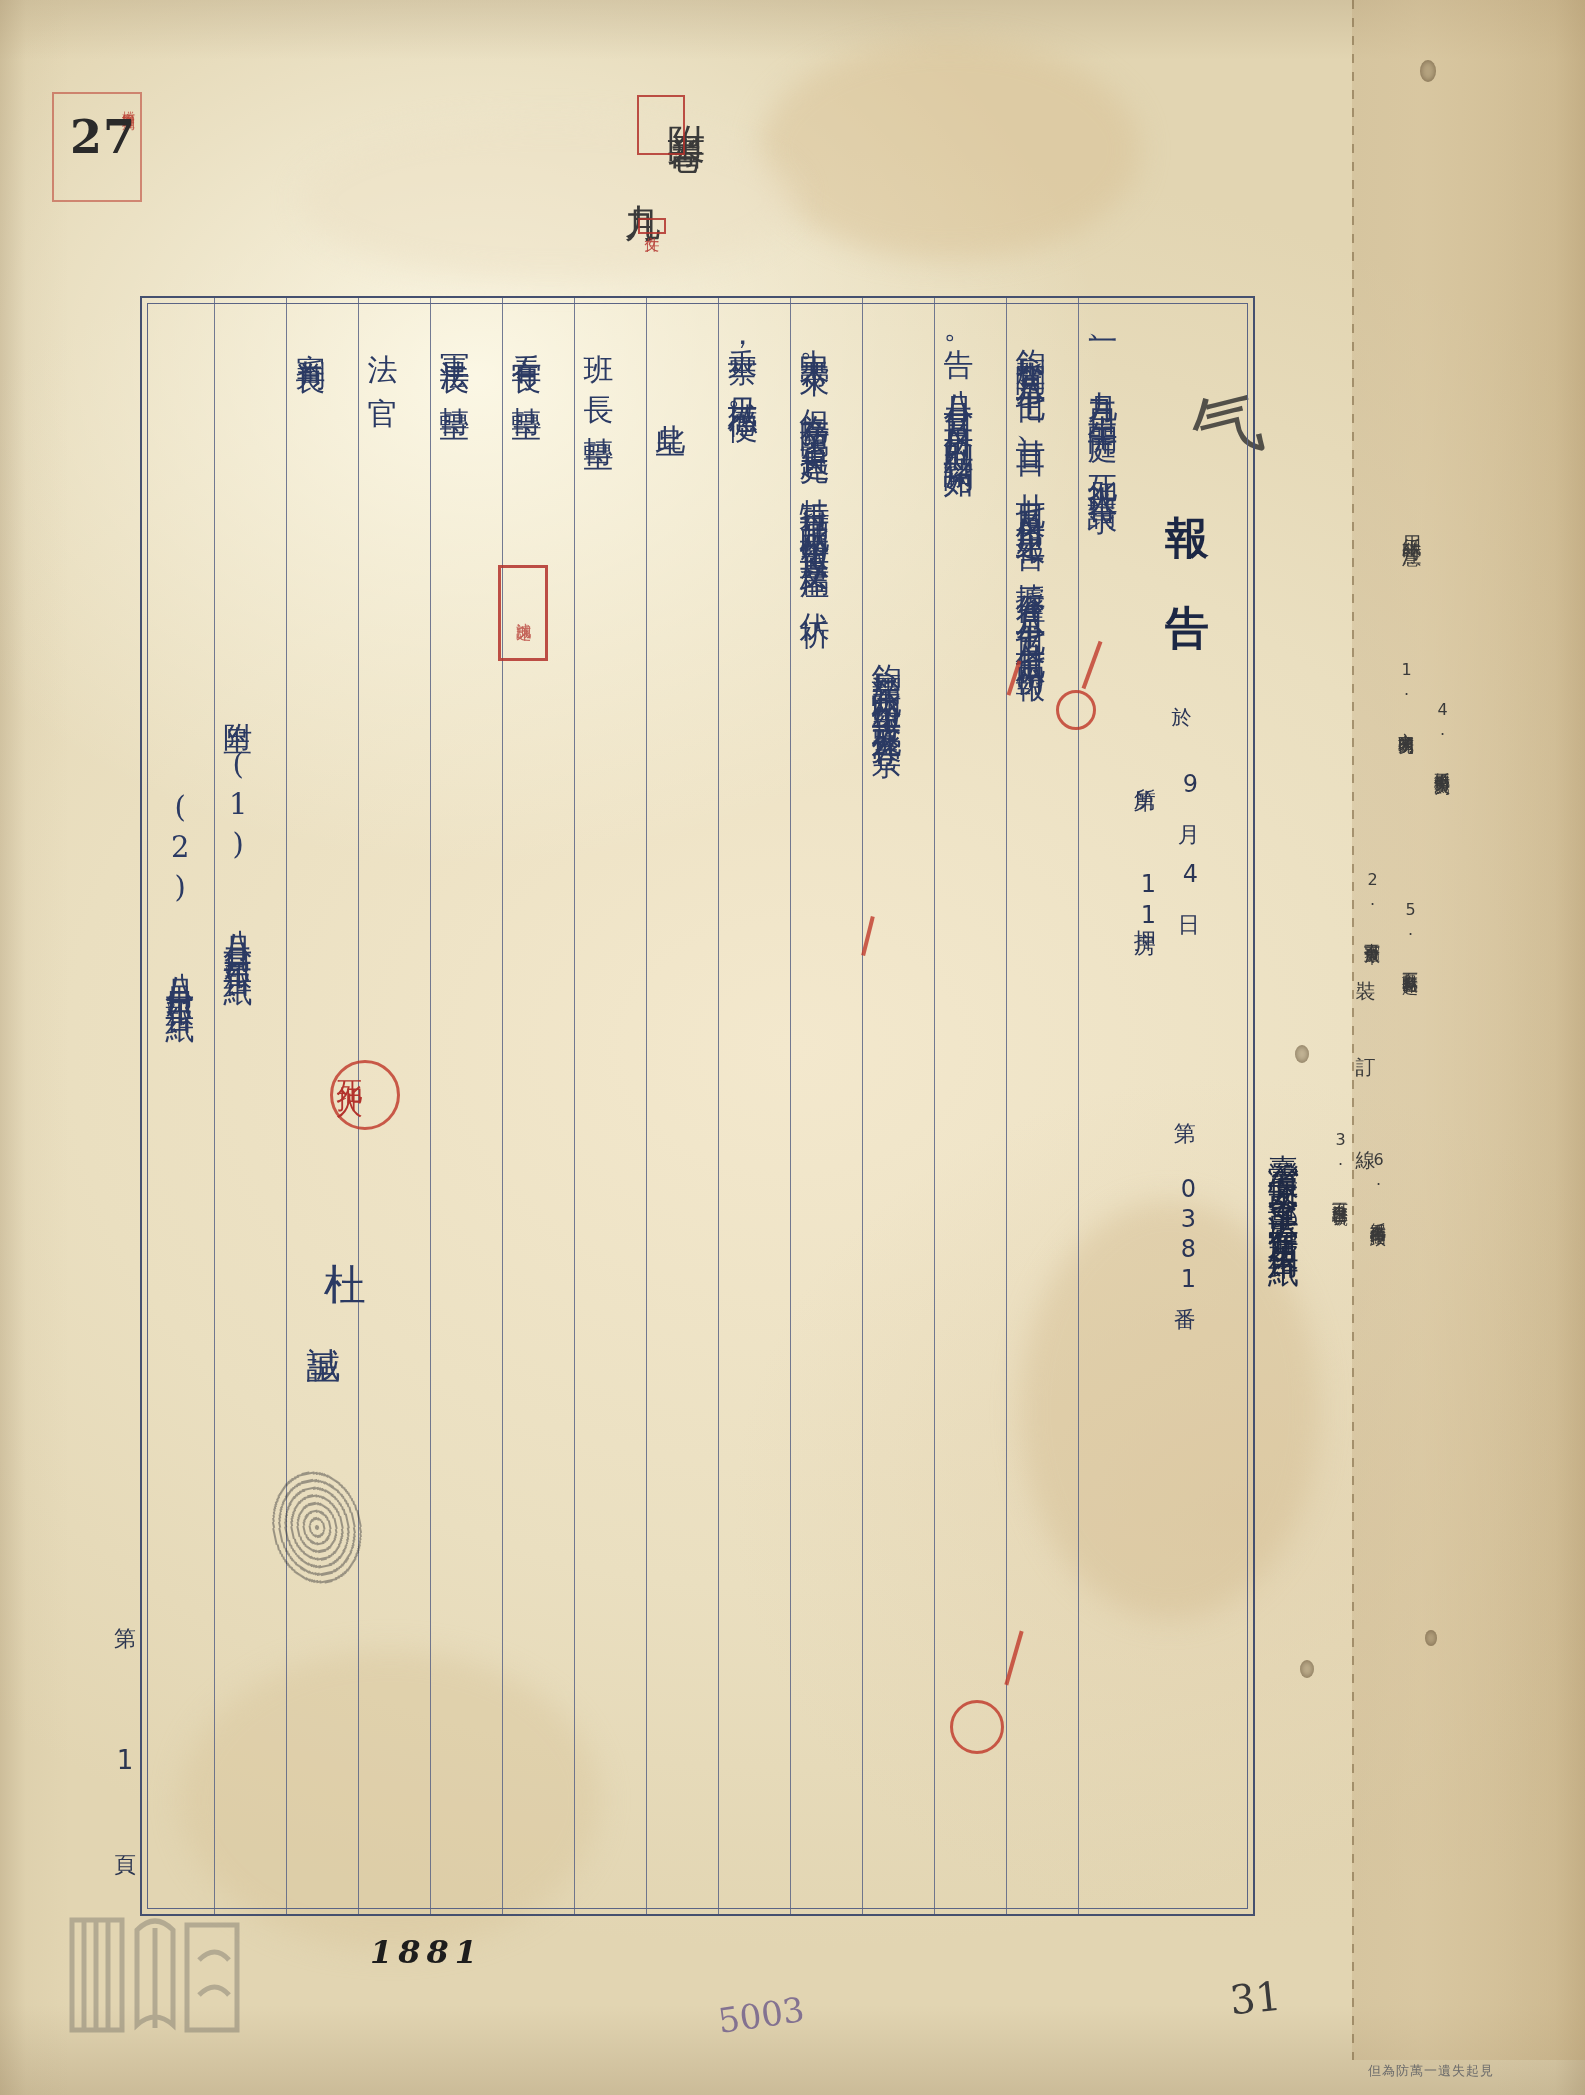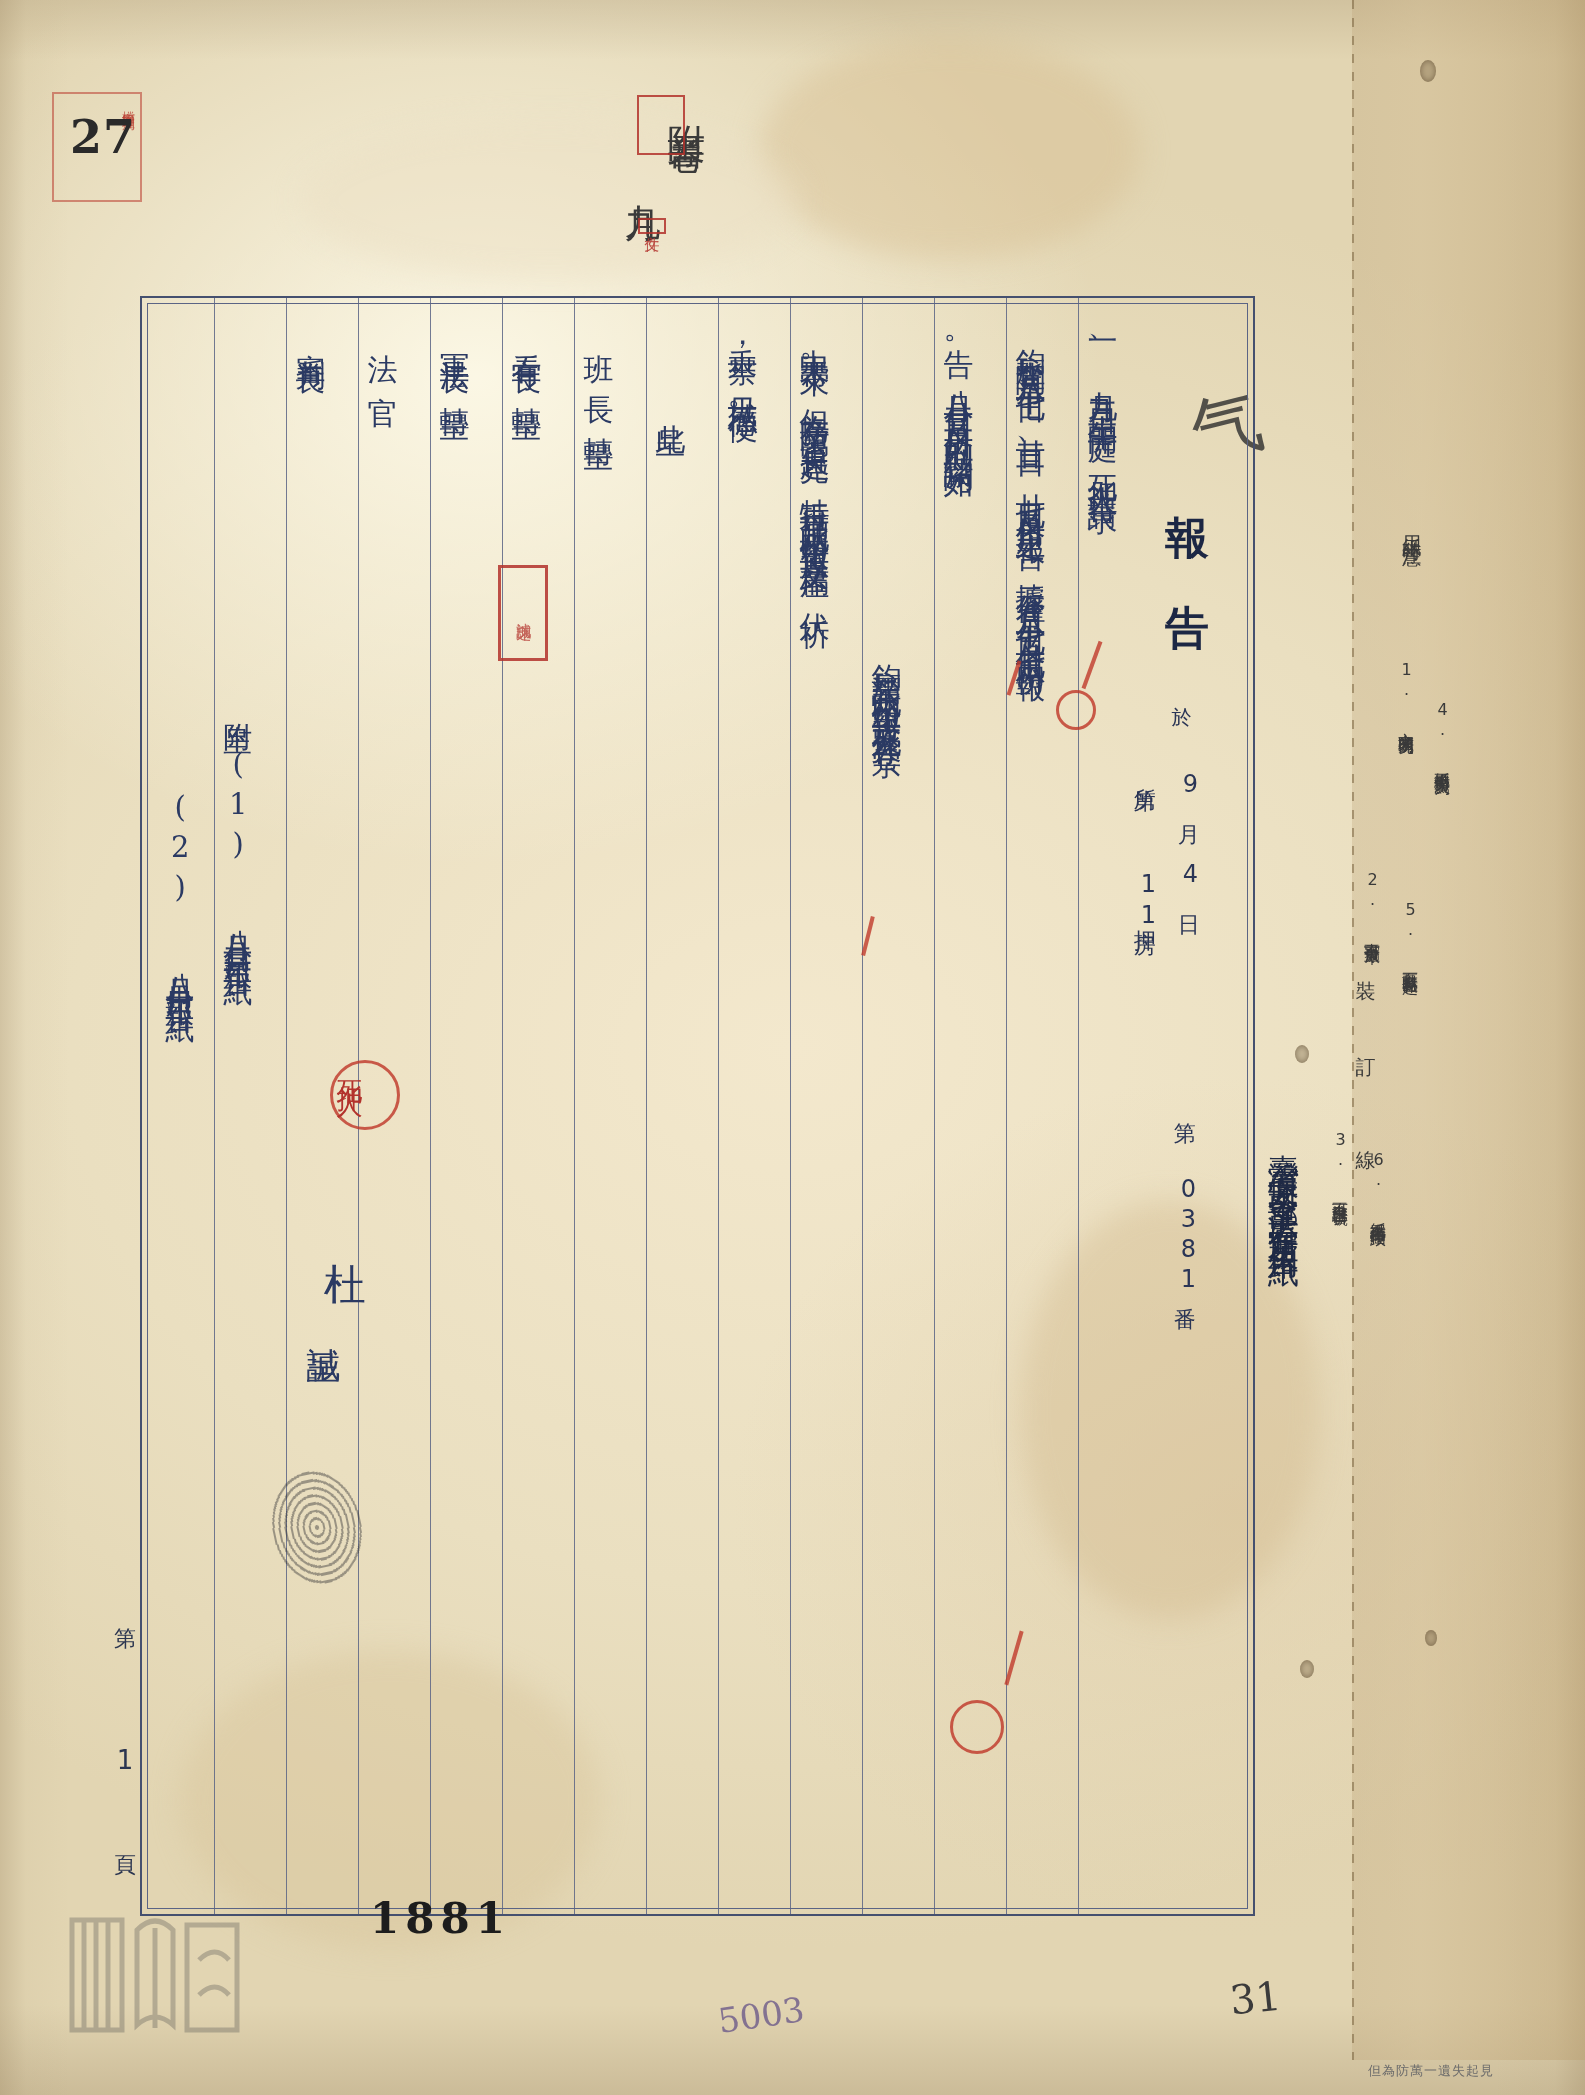--- a/index.html
+++ b/index.html
@@ -172,26 +172,27 @@
     padding: 6px 4px;
     box-sizing: border-box;
     letter-spacing: 2px;
     line-height: 1.3;
   }
 
   
   #bottom-num {
     position: absolute;
     left: 370px;
-    top: 1894px;
-    font-size: 42px;
+    top: 1933px;
+    font-size: 32px;
     font-family: "DejaVu Serif", serif;
     color: #1d1d1d;
     letter-spacing: 6px;
     font-weight: bold;
+    font-style: italic;
   }
   #bottom-scrawl {
     position: absolute;
     left: 718px;
     top: 1995px;
     font-size: 34px;
     color: #6d5b8a;
     font-family: "DejaVu Serif", serif;
     transform: rotate(-8deg);
     opacity: 0.8;

